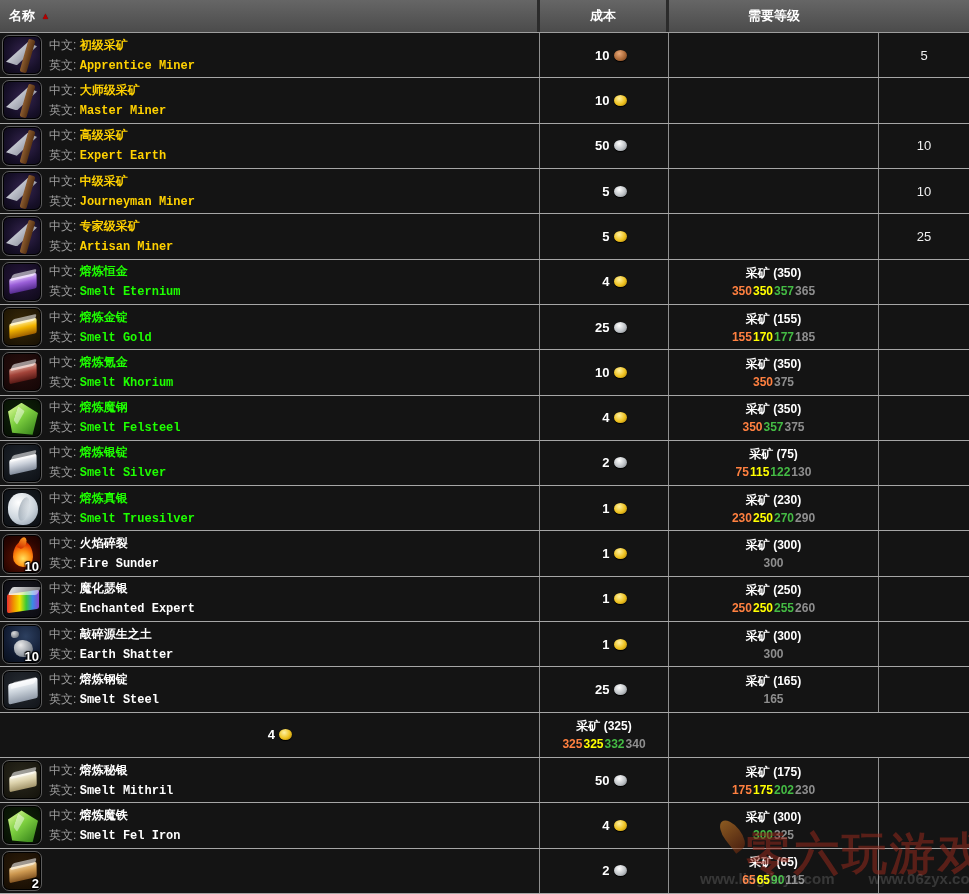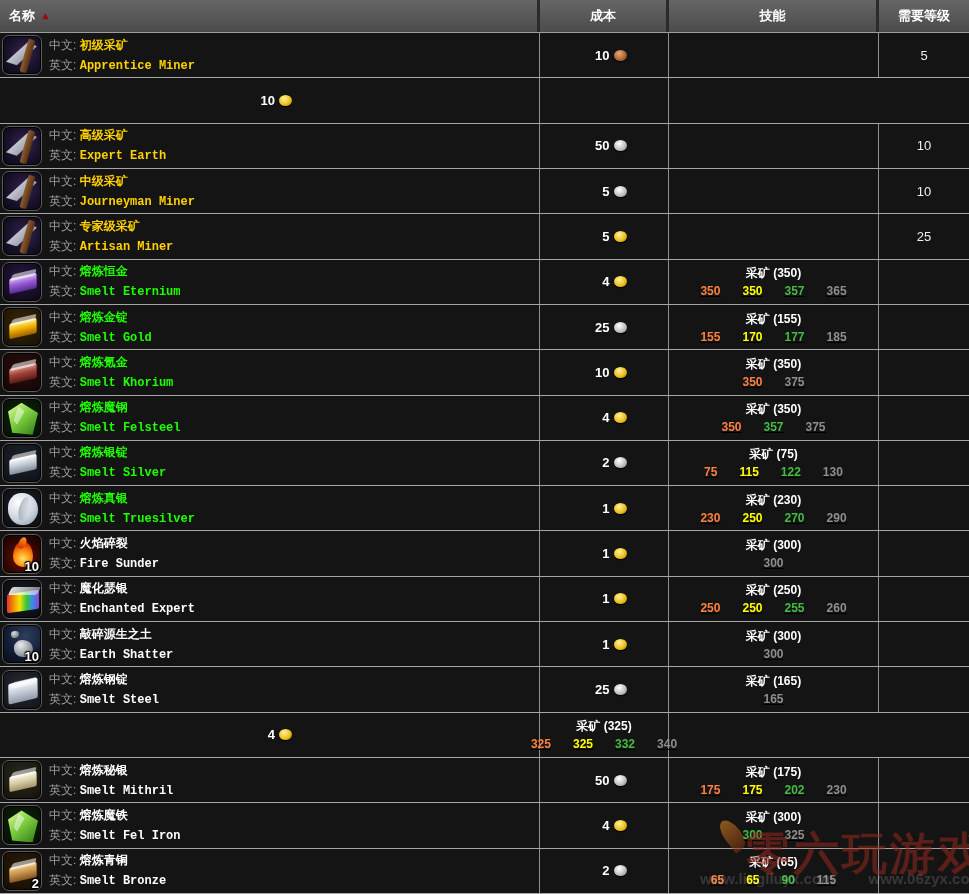--- a/index.html
+++ b/index.html
@@ -33,21 +33,21 @@
   .td-cost{display:flex;align-items:center;justify-content:center;}
   .amt{color:#fff;font-weight:bold;font-size:13px;min-width:28px;text-align:right;}
   .coin{width:13px;height:11px;border-radius:50%;margin-left:4px;display:inline-block;box-shadow:0 1px 1px #000;}
   .coin-gold{background:radial-gradient(circle at 40% 32%,#fff1a0,#eec11e 55%,#97700a);}
   .coin-silver{background:radial-gradient(circle at 40% 32%,#ffffff,#bfc3c7 55%,#6f7377);}
   .coin-copper{background:radial-gradient(circle at 40% 32%,#e9a878,#ad6a38 55%,#663617);}
 
   .td-skill{display:flex;flex-direction:column;align-items:center;justify-content:center;gap:2px;
             font-size:12px;font-weight:bold;}
   .skill-title{color:#fff;}
-  .skill-vals{display:flex;gap:22px;text-decoration:underline;}
+  .skill-vals{display:flex;gap:1px;}
   .c-orange{color:var(--orange);} .c-yellow{color:var(--yellow);}
   .c-green{color:var(--green);}   .c-gray{color:var(--gray);}
 
   .td-level{display:flex;align-items:center;justify-content:center;color:#efefef;font-size:13px;}
 
   
   .icon{position:relative;width:40px;height:40px;flex:none;border-radius:7px;border:1px solid #5c5c5c;
         box-sizing:border-box;overflow:hidden;background:#10101a;box-shadow:inset 0 0 0 1px #000;cursor:pointer;}
   .icon i{position:absolute;display:block;}
   .badge{position:absolute;right:2px;bottom:-1px;color:#fff;font-weight:bold;font-size:13px;
@@ -128,23 +128,20 @@
 <div class="table">
   <div class="thead">
     <div class="th">
       <span>名称</span>
       <span class="sort">▲</span>
     </div>
     <div class="th">
       <span>成本</span>
     </div>
     <div class="th">
-      <span>技能</span>
-    </div>
-    <div class="th">
       <span>需要等级</span>
     </div>
   </div>
   <div class="tbody" id="tbody">
       <div class="tr">
     <div class="td td-name">
       <div class="icon icon-pick">
         <i class="a"></i>
             <i class="b"></i>
 
@@ -164,20 +161,37 @@
       <span class="amt">10</span>
       <span class="coin coin-copper"></span>
     </div>
     <div class="td td-skill">
       <div class="skill-title"></div>
       <div class="skill-vals"></div>
     </div>
     <div class="td td-level">5</div>
   </div>
       <div class="tr">
+    <div class="td td-name">
+      <div class="icon icon-pick">
+        <i class="a"></i>
+            <i class="b"></i>
+
+      </div>
+      <div class="names">
+        <div class="line">
+          <span class="lbl">中文:</span>
+          <a class="nm n-yellow">大师级采矿</a>
+        </div>
+        <div class="line">
+          <span class="lbl">英文:</span>
+          <a class="nm n-yellow">Master Miner</a>
+        </div>
+      </div>
+    </div>
     <div class="td td-cost">
       <span class="amt">10</span>
       <span class="coin coin-gold"></span>
     </div>
     <div class="td td-skill">
       <div class="skill-title"></div>
       <div class="skill-vals"></div>
     </div>
     <div class="td td-level"></div>
   </div>
@@ -662,30 +676,20 @@
           </div>
     </div>
     <div class="td td-level"></div>
   </div>
       <div class="tr">
     <div class="td td-name">
       <div class="icon icon-ingot-bronze ing">
         <i class="a"></i>
             <i class="b"></i>
         <span class="badge">2</span>
-      </div>
-      <div class="names">
-        <div class="line">
-          <span class="lbl">中文:</span>
-          <a class="nm n-white">熔炼青铜</a>
-        </div>
-        <div class="line">
-          <span class="lbl">英文:</span>
-          <a class="nm n-white">Smelt Bronze</a>
-        </div>
       </div>
     </div>
     <div class="td td-cost">
       <span class="amt">2</span>
       <span class="coin coin-silver"></span>
     </div>
     <div class="td td-skill">
       <div class="skill-title">采矿 (65)</div>
       <div class="skill-vals">
             <span class="c-orange">65</span>

